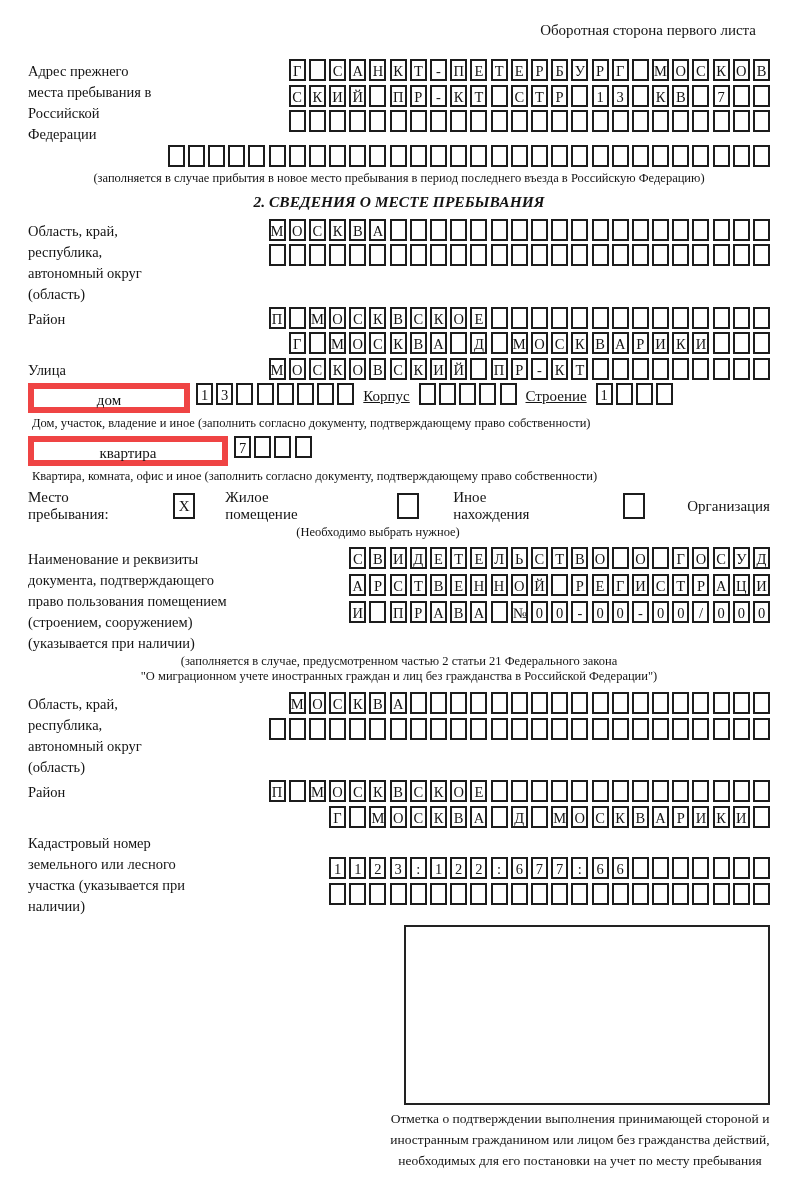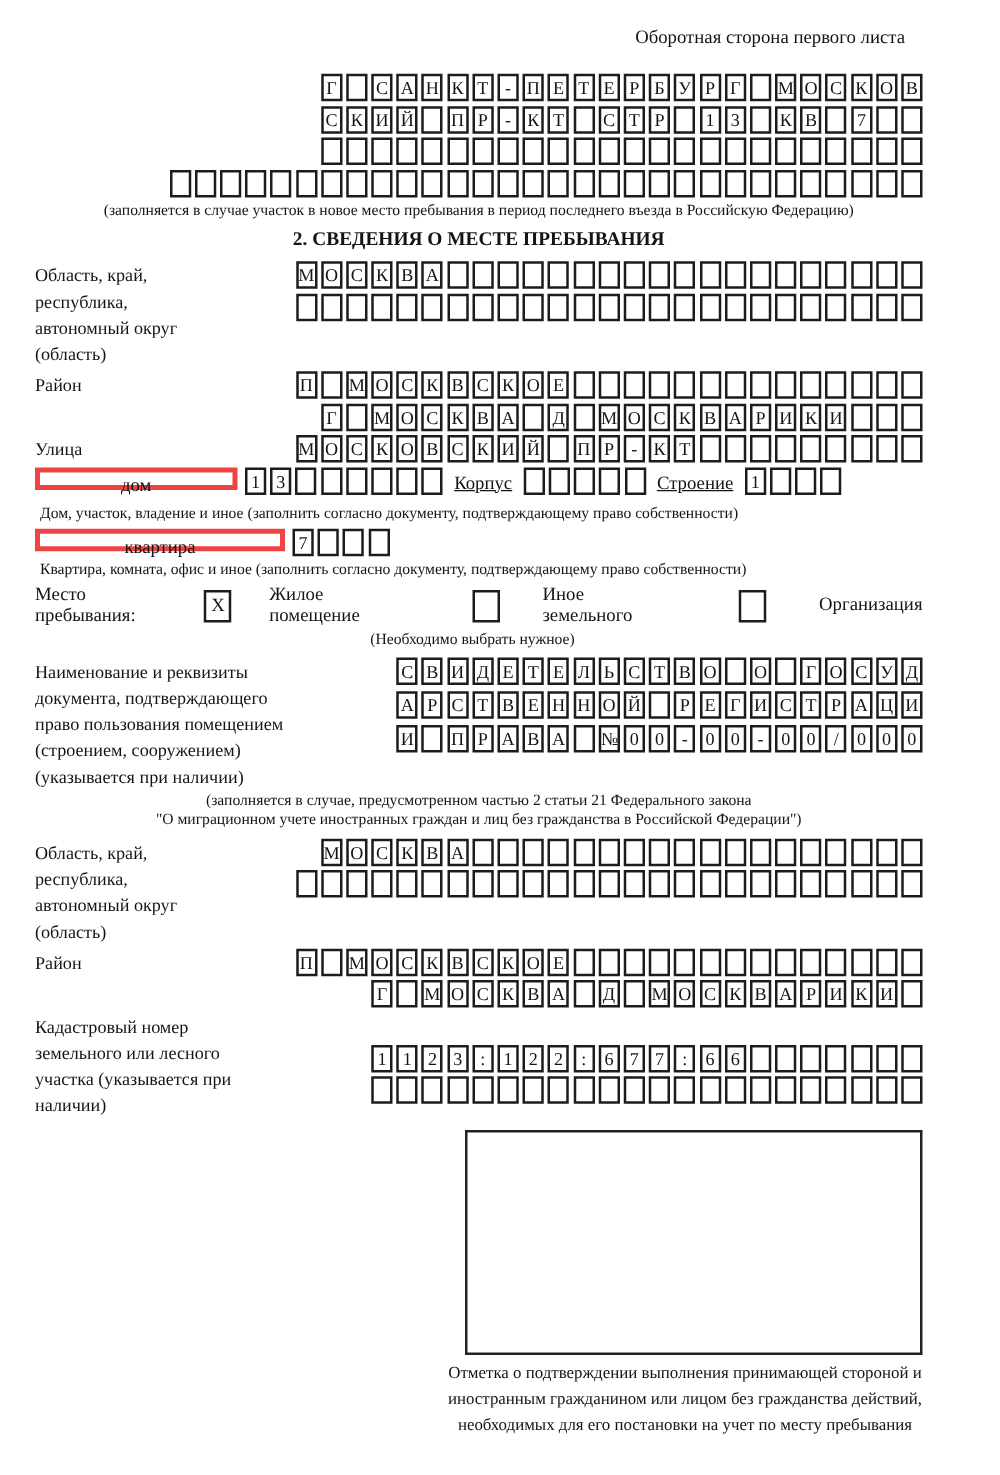--- a/index.html
+++ b/index.html
@@ -2,42 +2,42 @@
 <html><head>
 <meta charset="utf-8">
 <style>
   * { box-sizing: border-box; margin: 0; padding: 0; }
   body { background: #fff; }
   .page {
     position: relative;
     width: 800px; height: 1180px;
     background: #fff; color: #141414;
     font-family: "Liberation Serif", serif;
-    padding: 22px 62px 0 28px;
+    padding: 22px 30px 0 28px;
     overflow: hidden;
   }
   .hdr-note { text-align: right; font-size: 15px; margin-right: 14px; margin-bottom: 20px; }
 
   .frow { display: flex; align-items: flex-start; }
   .flabel { font-size: 14.5px; line-height: 1.45; padding-top: 2px; }
   .cellcol { flex: 1; }
   .cells { display: flex; justify-content: flex-end; gap: 3.2px; margin-bottom: 3.5px; }
   .cell {
     width: 17px; height: 22px; flex: 0 0 17px;
     border: 2px solid #1c1c1c;
     font-size: 14.5px; line-height: 21px; text-align: center;
   }
   .note { font-size: 12.5px; }
   .note-c { font-size: 12.5px; text-align: center; }
-  .sec-title { font-size: 15.5px; font-weight: bold; text-align: center; }
+  .sec-title { font-size: 15.5px; font-weight: bold; text-align: center; font-style: italic; }
 
   .inline-row { display: flex; align-items: flex-start; gap: 6px; margin-bottom: 3px; }
   .cells-in { display: flex; gap: 3.2px; }
   .wbox {
-    border: 4px solid #ef4444; height: 18px;
+    border: 6px solid #ef4444; height: 30px;
     font-size: 15px; line-height: 22px; text-align: center;
   }
   .in-label { font-size: 15px; line-height: 26px; padding: 0 3px; text-decoration: underline; }
 
   .mesto-row { display: flex; align-items: center; gap: 16px; font-size: 15px; margin: 5px 0 2px; }
   .cbox {
     width: 22px; height: 26px; flex: 0 0 22px;
     border: 2px solid #1c1c1c;
     font-size: 15px; line-height: 22px; text-align: center;
   }
@@ -45,20 +45,21 @@
   .stamp-caption { width: 380px; margin-left: auto; text-align: center; font-size: 13.5px; line-height: 1.55; margin-top: 4px; }
 </style>
 </head>
 <body>
 
 <div class="page">
 
   <div class="hdr-note">Оборотная сторона первого листа</div>
 
   <div class="frow">
+    <div class="flabel" style="width:135px">Адрес прежнего места пребывания в Российской Федерации</div>
     <div class="cellcol">
       <div class="cells">
           <span class="cell">Г</span>
           <span class="cell"></span>
           <span class="cell">С</span>
           <span class="cell">А</span>
           <span class="cell">Н</span>
           <span class="cell">К</span>
           <span class="cell">Т</span>
           <span class="cell">-</span>
@@ -158,21 +159,21 @@
       <span class="cell"></span>
       <span class="cell"></span>
       <span class="cell"></span>
       <span class="cell"></span>
       <span class="cell"></span>
       <span class="cell"></span>
       <span class="cell"></span>
       <span class="cell"></span>
       <span class="cell"></span>
     </div>
-  <div class="note-c" style="margin-bottom:7px">(заполняется в случае участок в новое место пребывания в период последнего въезда в Российскую Федерацию)</div>
+  <div class="note-c" style="margin-bottom:7px">(заполняется в случае прибытия в новое место пребывания в период последнего въезда в Российскую Федерацию)</div>
 
   <div class="sec-title" style="margin-bottom:8px">2. СВЕДЕНИЯ О МЕСТЕ ПРЕБЫВАНИЯ</div>
 
   <div class="frow" style="margin-bottom:2px">
     <div class="flabel" style="width:118px">Область, край, республика, автономный округ (область)</div>
     <div class="cellcol">
       <div class="cells">
           <span class="cell">М</span>
           <span class="cell">О</span>
           <span class="cell">С</span>
@@ -365,21 +366,21 @@
         <span class="cell"></span>
       </div>
   </div>
   <div class="note" style="margin:0 0 5px 4px">Квартира, комната, офис и иное (заполнить согласно документу, подтверждающему право собственности)</div>
 
   <div class="mesto-row">
     <span>Место пребывания:</span>
     <span class="cbox" style="margin-left:10px">X</span>
     <span style="margin-left:14px">Жилое помещение</span>
     <span class="cbox" style="margin-left:42px"></span>
-    <span style="margin-left:18px">Иное земельного</span>
+    <span style="margin-left:18px">Иное нахождения</span>
     <span class="cbox" style="margin-left:46px"></span>
     <span style="margin-left:26px">Организация</span>
   </div>
   <div class="note-c" style="width:480px;margin-left:110px;margin-bottom:7px">(Необходимо выбрать нужное)</div>
 
   <div class="frow">
     <div class="flabel" style="width:215px">Наименование и реквизиты документа, подтверждающего право пользования помещением (строением, сооружением) (указывается при наличии)</div>
     <div class="cellcol">
       <div class="cells" style="margin-bottom:5px">
           <span class="cell">С</span>

